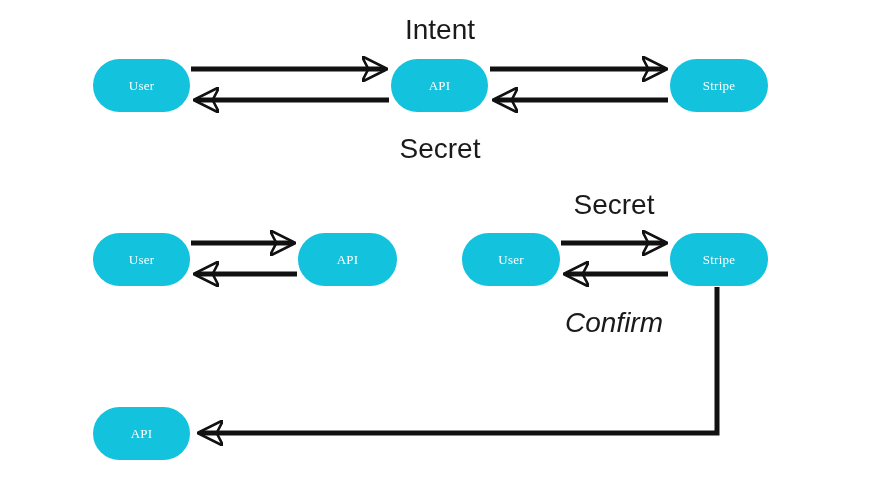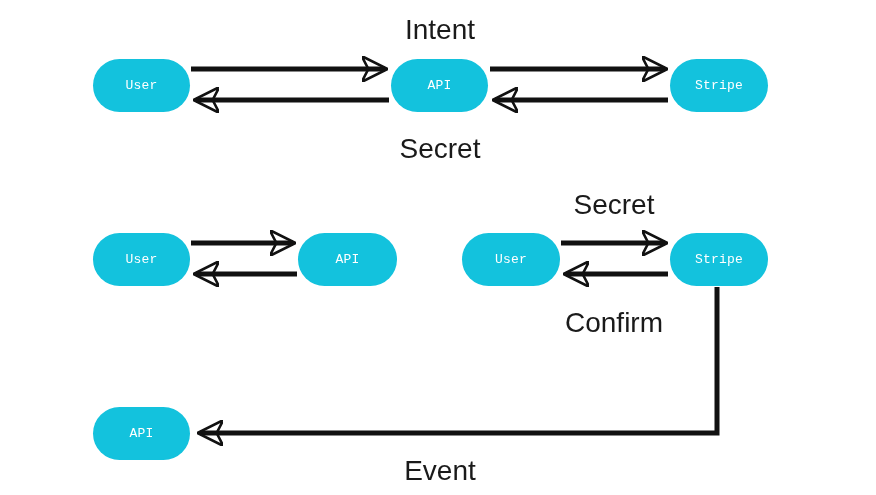--- a/index.html
+++ b/index.html
@@ -19,21 +19,21 @@
   }
   
   .node {
     position: absolute;
     display: flex;
     align-items: center;
     justify-content: center;
     background: #13c2dd;
     border-radius: 999px;
     color: #ffffff;
-    font-family: Liberation Mono, monospace;
+    font-family: Liberation Serif, serif;
     font-size: 13px;
     letter-spacing: 0.2px;
     box-sizing: border-box;
     user-select: none;
   }
   .node-label {
     pointer-events: none;
   }
   
   .edge-label {
@@ -112,21 +112,20 @@
 
 
   <div class="node" style="left:462px; top:233px; width:98px; height:53px;">
     <span class="node-label">User</span>
   </div>
   <div class="node" style="left:670px; top:233px; width:98px; height:53px;">
     <span class="node-label">Stripe</span>
   </div>
 
   <div class="edge-label" style="left:514px; top:191px; width:200px;">Secret</div>
-  <div class="edge-label" style="left:514px; top:309px; width:200px;">Confirm</div>
+  <div class="edge-label" style="left:514px; top:309px; width:200px;font-style:italic;">Confirm</div>
 
   <div class="node" style="left:93px; top:407px; width:97px; height:53px;">
     <span class="node-label">API</span>
   </div>
 
-  <div class="edge-label" style="left:340px; top:457px; width:200px;">Event</div>
 
 </div>
 
 </body></html>

